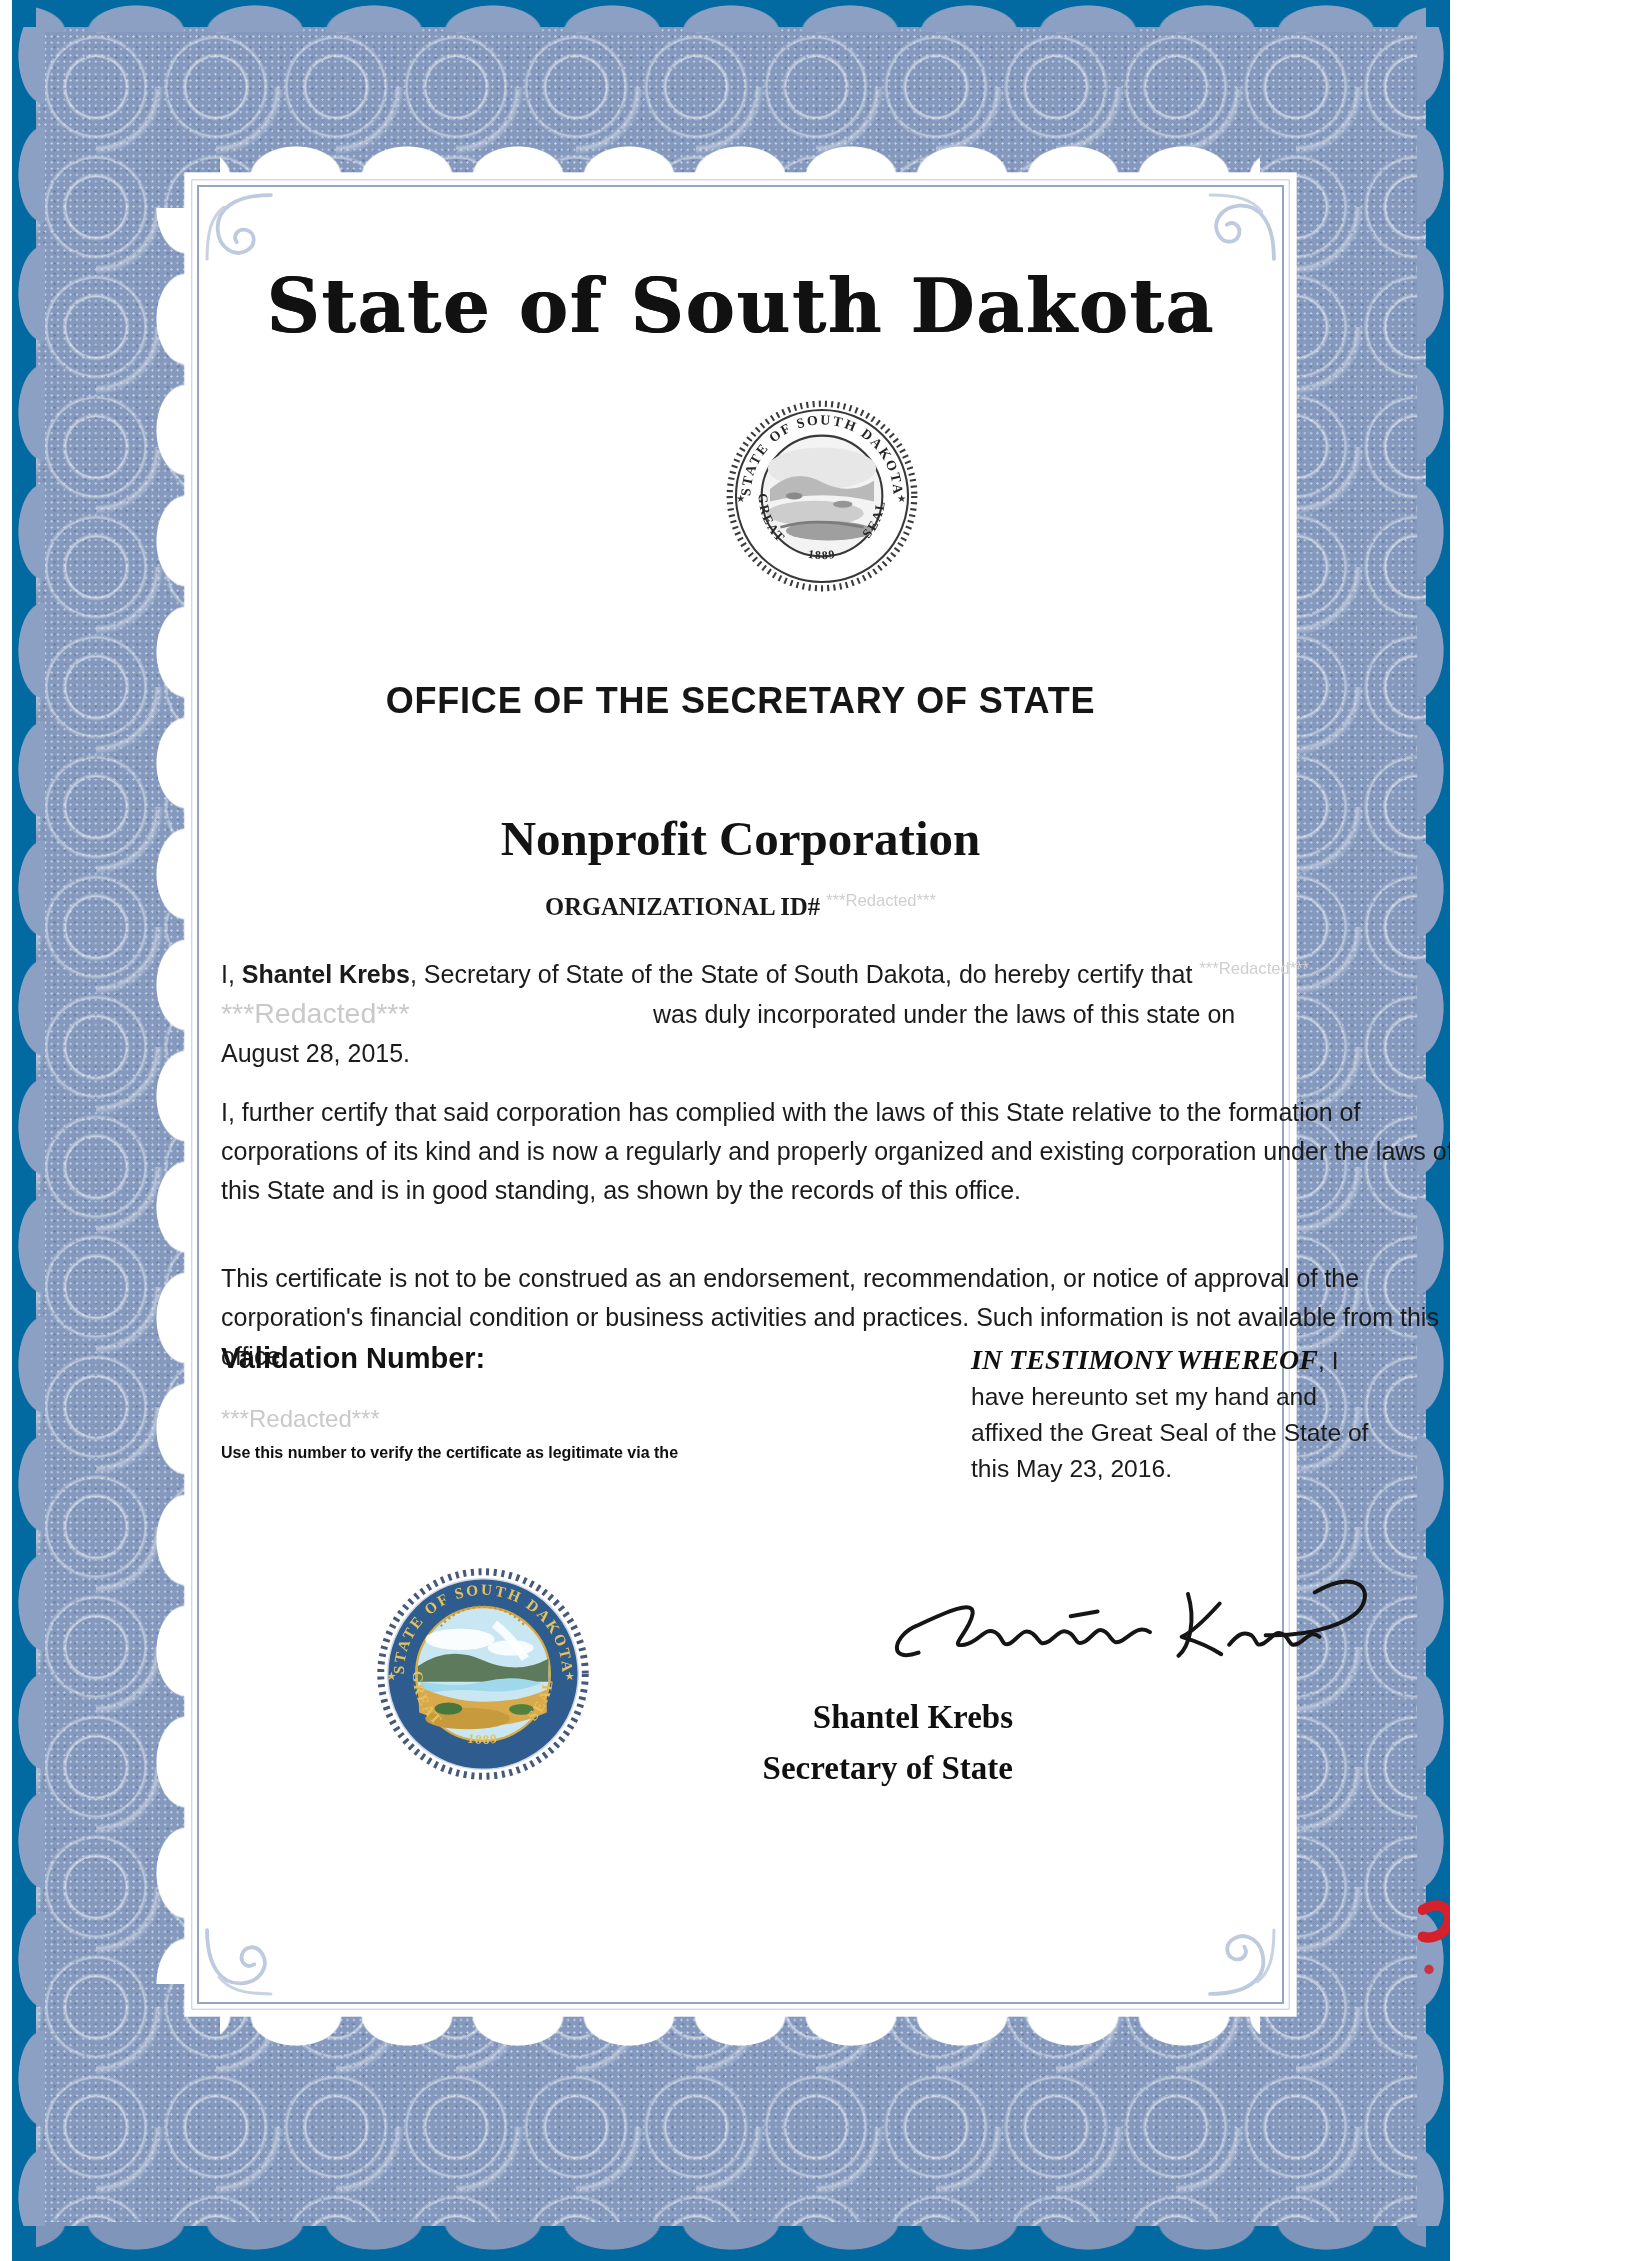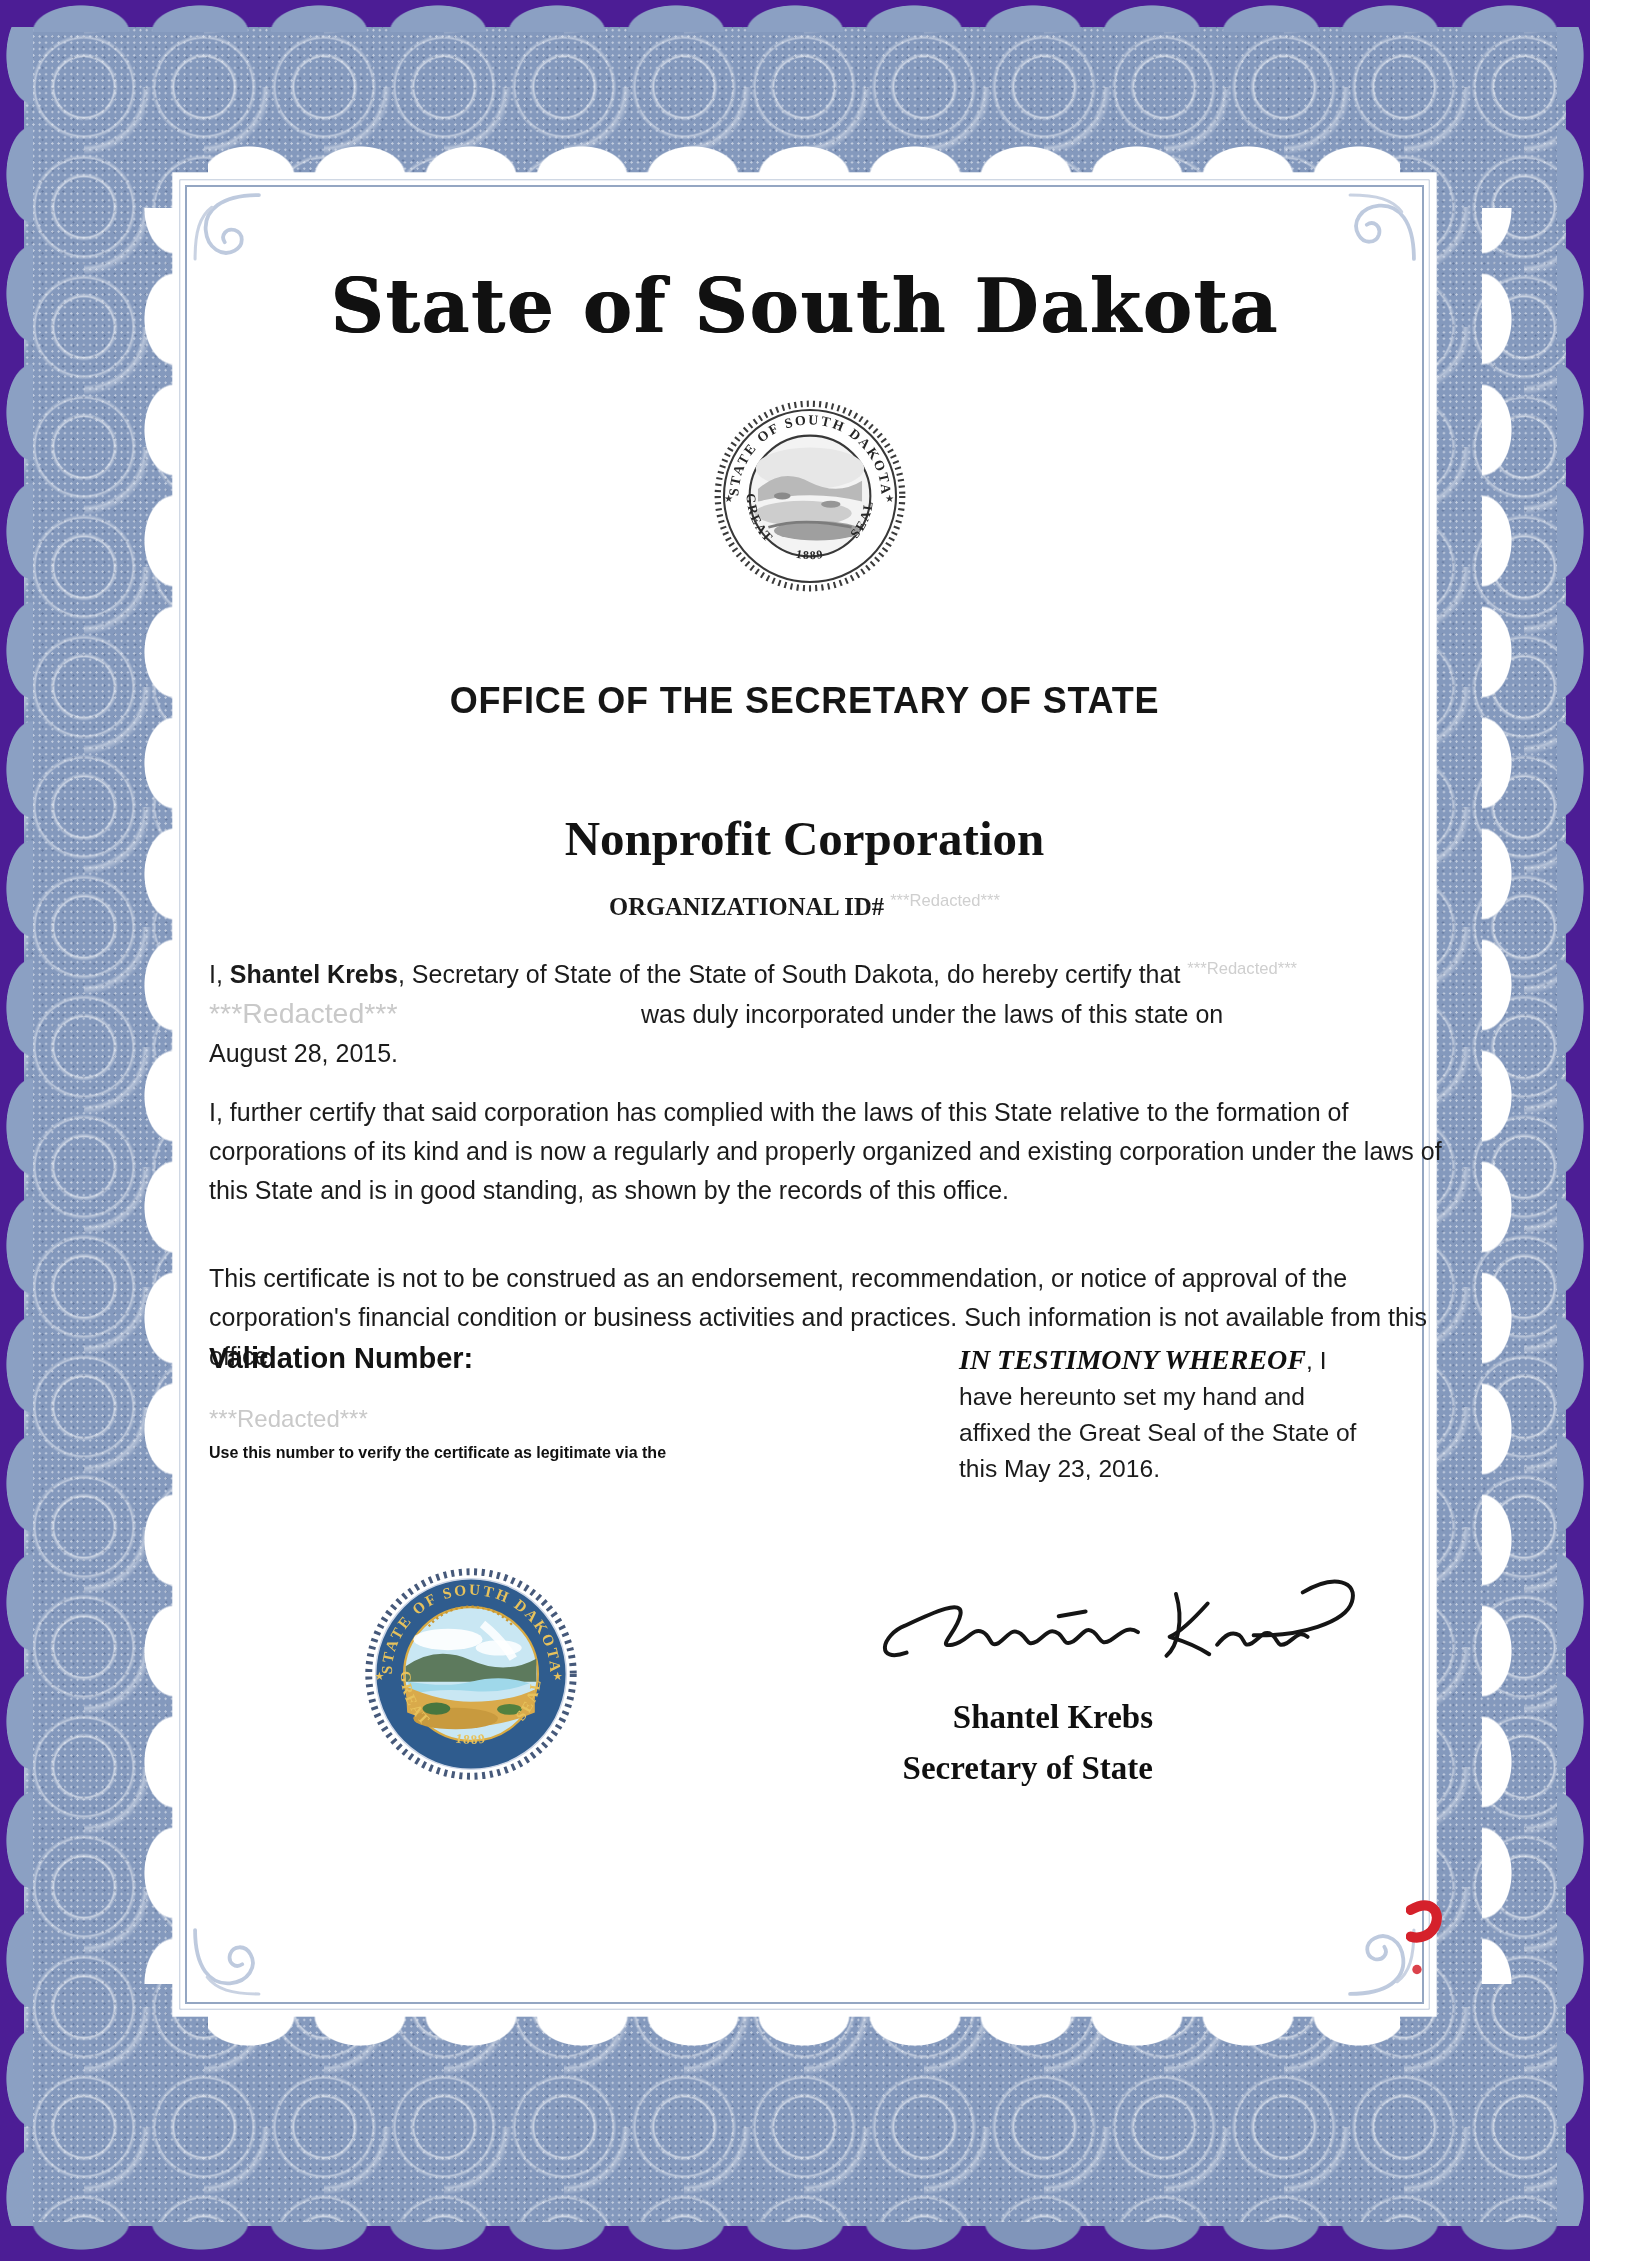--- a/index.html
+++ b/index.html
@@ -1,17 +1,17 @@
 <!DOCTYPE html>
 <html style="font-size:12.7px"><head>
 <meta charset="utf-8">
 <style>
   html,body{margin:0;padding:0;background:#ffffff;}
-  .page{position:relative;width:1590px;height:2261px;background:#4c1d95;overflow:hidden;
-        font-family:"Liberation Sans",sans-serif;color:#1c1c1c;}
+  .page{position:relative;width:1438px;height:2261px;background:#0369a1;overflow:hidden;
+        font-family:"Liberation Sans",sans-serif;color:#1c1c1c;margin-left:12px;}
 
   
   .lace-band{position:absolute;left:24px;right:24px;top:27px;bottom:35px;z-index:1;
     background-color:#8499bd;
     background-image:
       radial-gradient(rgba(255,255,255,.5) 0.9px, transparent 1.3px),
       radial-gradient(rgba(33,53,94,.33) 0.8px, transparent 1.3px),
       radial-gradient(circle at 50% 50%, transparent 34%, rgba(255,255,255,.55) 36%, transparent 40%, transparent 56%, rgba(255,255,255,.45) 58%, transparent 62%),
       radial-gradient(circle at 0% 0%, transparent 34%, rgba(255,255,255,.4) 36%, transparent 40%);
     background-size:6.3px 6.3px,10.3px 10.3px,120px 120px,120px 120px;

